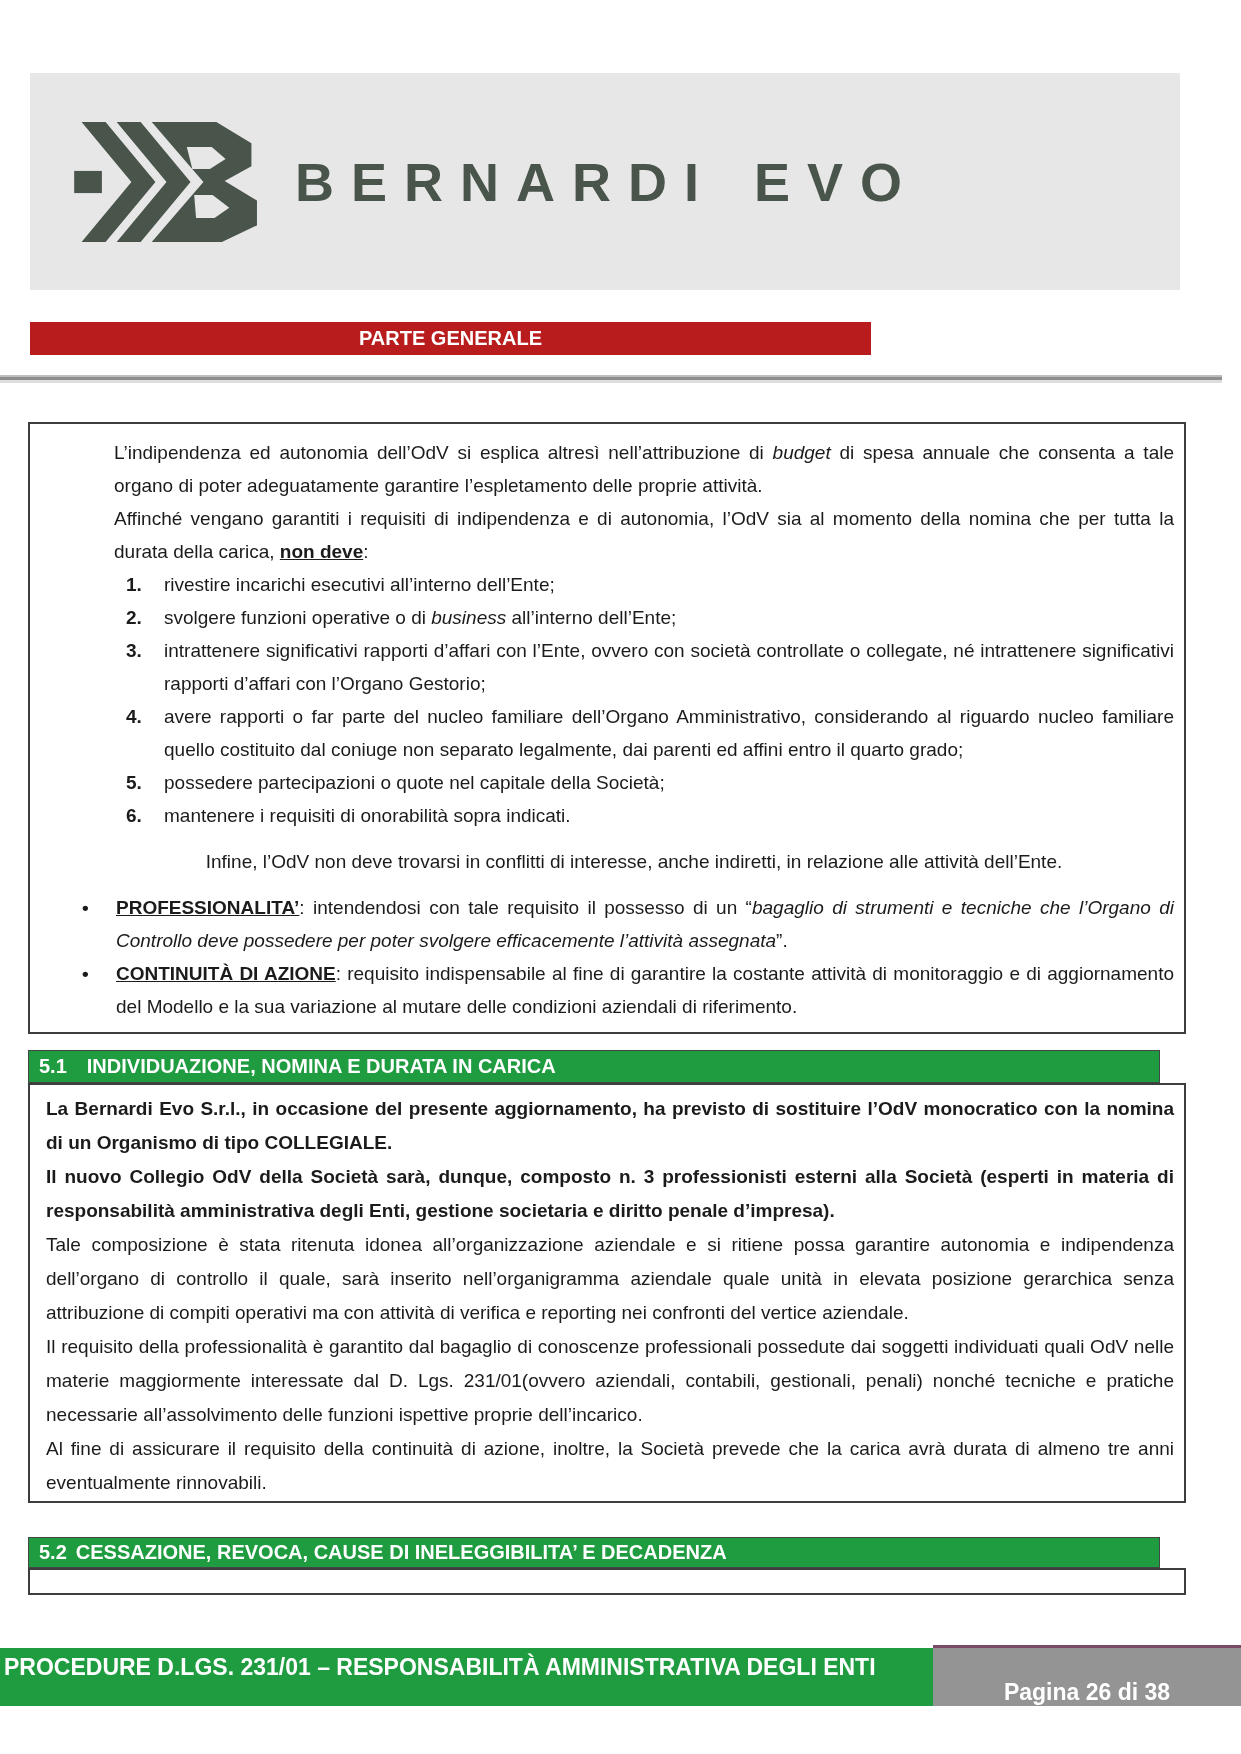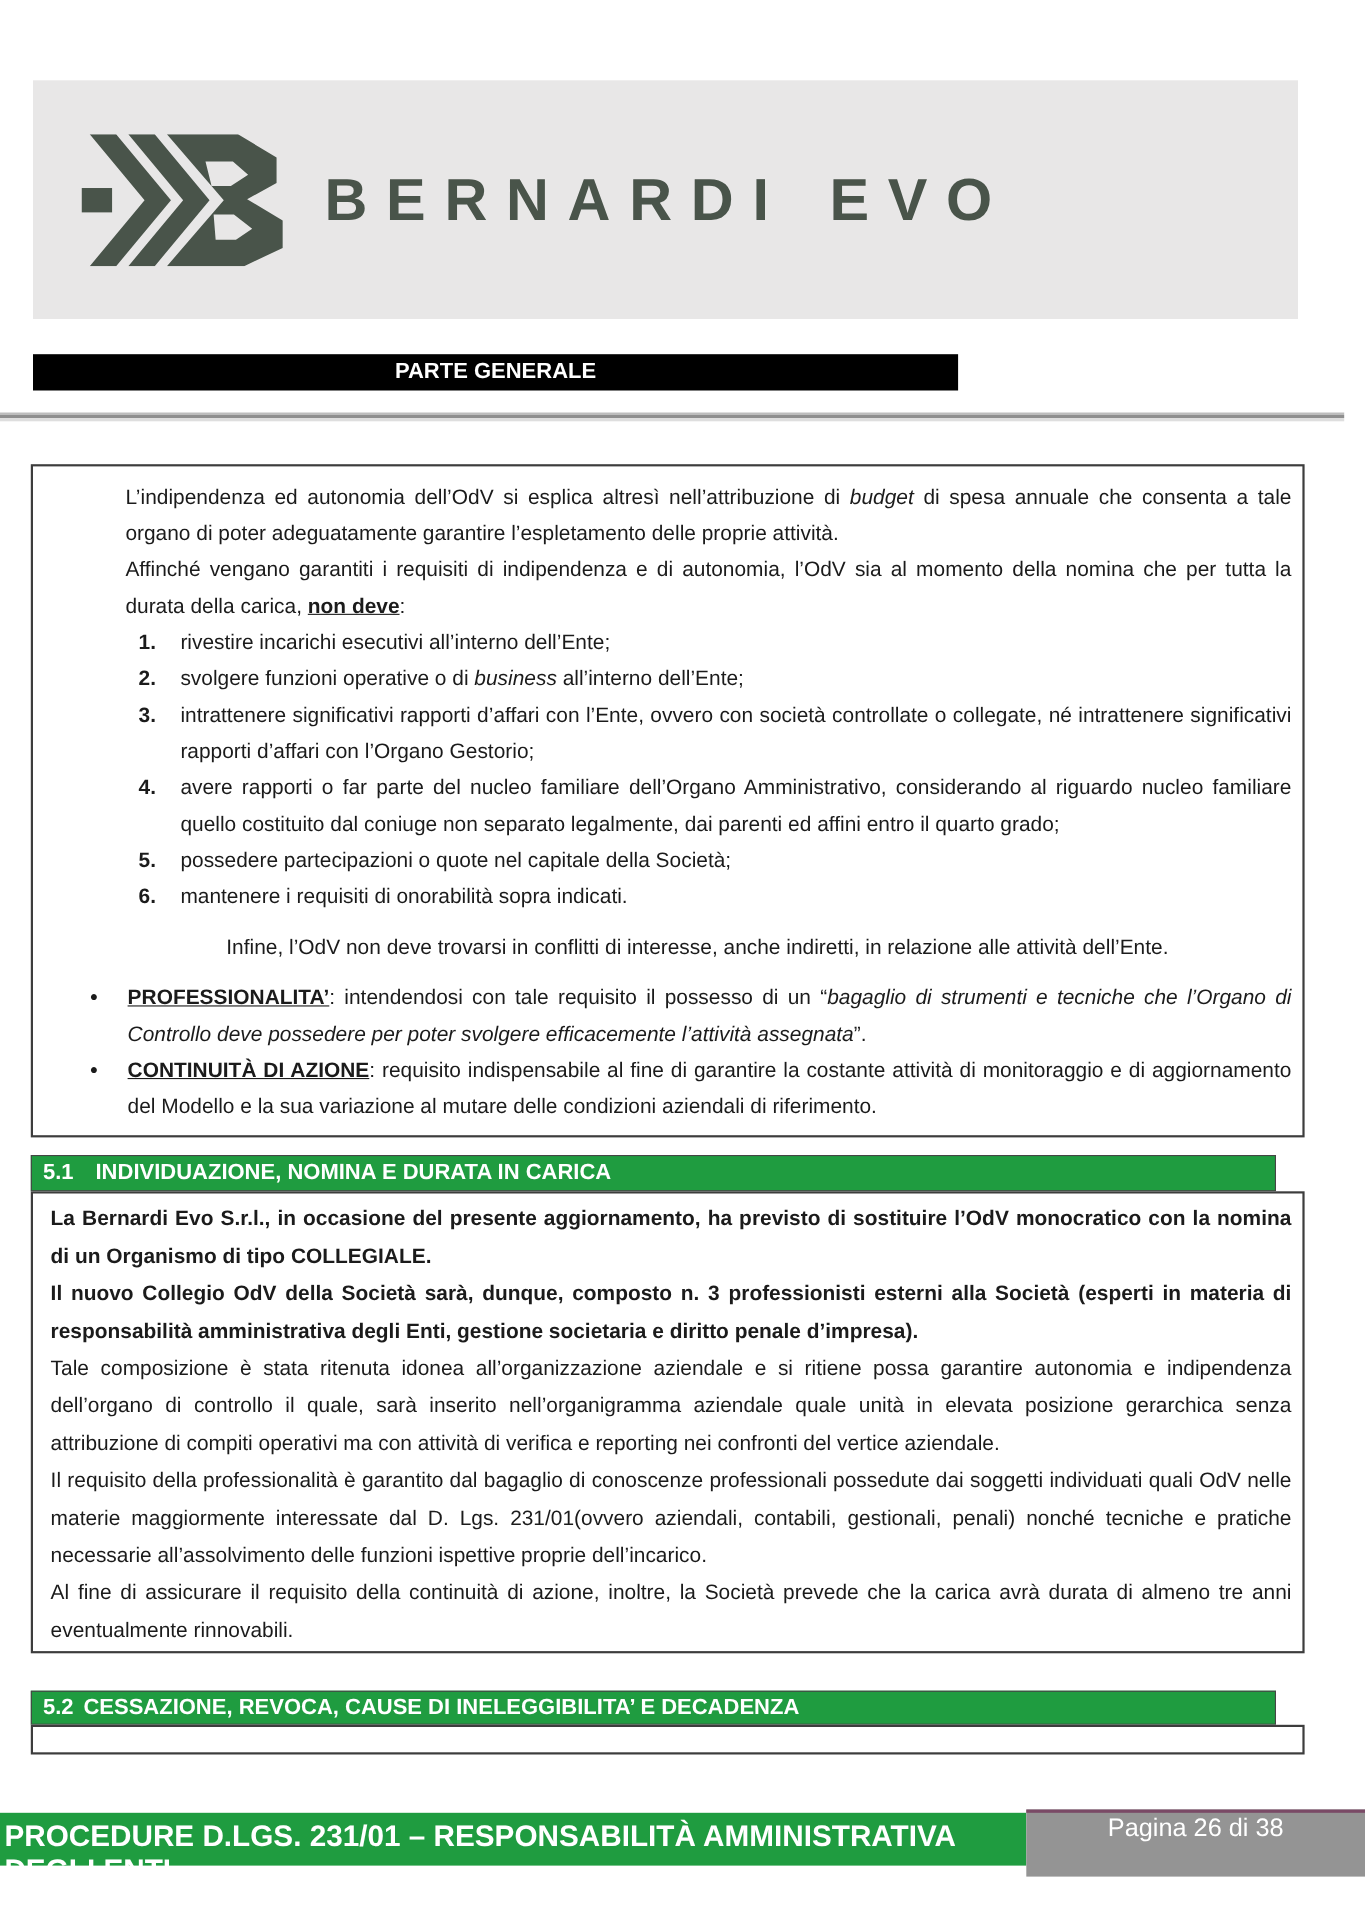--- a/index.html
+++ b/index.html
@@ -9,21 +9,21 @@
   
   .logo-box{position:absolute;left:30px;top:73px;width:1150px;height:217px;
             background:#e8e7e7;display:flex;align-items:center;
             padding-left:44px;box-sizing:border-box;}
   .logo-mark{width:185px;height:120px;flex:0 0 auto;}
   .wordmark{margin-left:36px;font-size:54px;font-weight:700;letter-spacing:17px;
             word-spacing:6px;color:#49544a;white-space:nowrap;line-height:1;}
 
   .band{position:absolute;top:322px;height:33px;display:flex;align-items:center;
         justify-content:center;color:#ffffff;font-weight:700;font-size:20px;}
-  .band-green{left:30px;width:841px;background:#000000;}
+  .band-green{left:30px;width:841px;background:#b91c1c;}
   .band-gray{left:901px;width:279px;background:#9b9b9b;}
 
   .divider{position:absolute;left:0;top:375px;width:1222px;height:8px;
            background:linear-gradient(#bdbdbd 0 25%,#8f8f8f 25% 60%,#dedede 60% 100%);}
 
   
   .box{position:absolute;left:28px;width:1158px;box-sizing:border-box;
        border:2px solid #3d3d3d;background:#ffffff;}
   .box1{top:410px;height:612px;padding:12px 6px 0 16px;font-size:19px;line-height:33px;margin-top:12px;}
   .p-main{margin:0 0 0 68px;text-align:justify;padding-right:4px;}
@@ -46,27 +46,27 @@
   .sec51 .num{margin-right:20px;}
   .sec52{top:1537px;height:31px;}
   .sec52 .num{margin-right:9px;text-align:right;}
 
   .box51{top:1083px;height:420px;padding:7px 10px 0 16px;font-size:19px;line-height:34px;}
   .box51 p{margin:0;text-align:justify;}
   .bold{font-weight:700;}
   .box52{top:1568px;height:27px;}
 
   
-  .footer-green{position:absolute;left:0;top:1648px;width:933px;height:48px;
-                background:#1f9c40;color:#ffffff;font-weight:700;font-size:27px;
+  .footer-green{position:absolute;left:0;top:1648px;width:933px;height:58px;
+                background:#1f9c40;color:#ffffff;font-weight:700;font-size:23px;
                 box-sizing:border-box;padding:6px 0 0 4px;}
   .footer-gray{position:absolute;left:933px;top:1645px;width:308px;height:61px;
                background:#949494;border-top:3px solid #7a4a66;box-sizing:border-box;
-               color:#ffffff;font-weight:400;font-size:23px;
-               display:flex;align-items:flex-start;justify-content:center;}
+               color:#ffffff;font-weight:700;font-size:23px;
+               display:flex;align-items:flex-end;justify-content:center;}
   i{font-style:italic;}
 </style>
 </head>
 <body>
 
 <div class="page">
 
   <div class="logo-box">
     <svg class="logo-mark" viewBox="0 0 200 130" aria-hidden="true">
       <g fill="#49544a">

